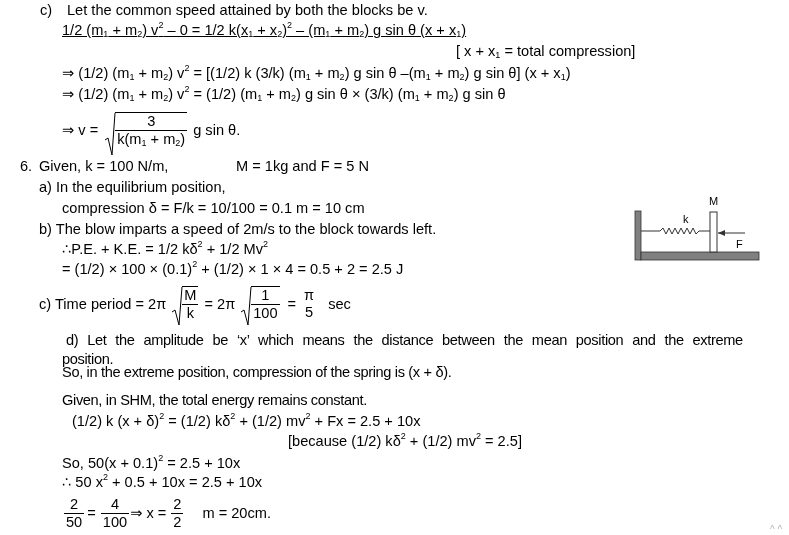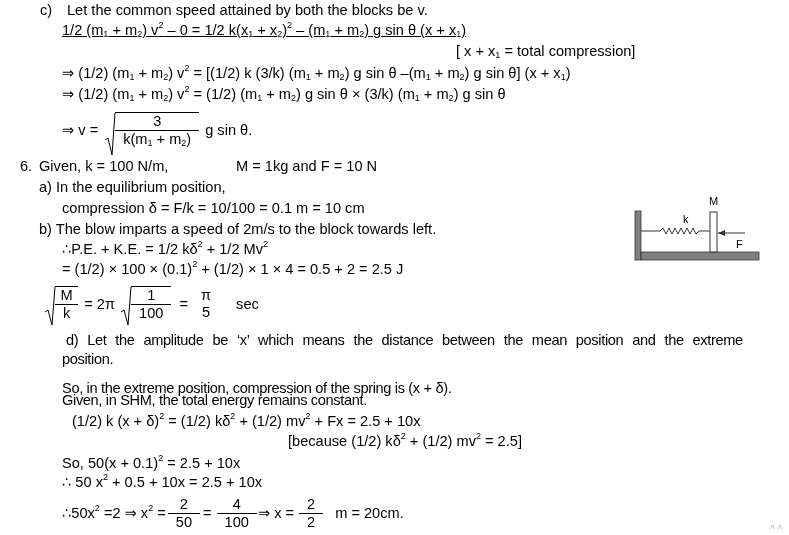--- a/index.html
+++ b/index.html
@@ -3,21 +3,21 @@
 <meta charset="utf-8">
 <style>
   html, body { margin:0; padding:0; background:#ffffff; }
   body { width:789px; height:535px; position:relative; overflow:hidden;
          font-family:"Liberation Sans", sans-serif; color:#000; font-size:14.6px; }
   .ln { position:absolute; white-space:nowrap; line-height:18px; }
   sub { font-size:9px; vertical-align:-2px; line-height:0; }
   sup { font-size:9px; vertical-align:7px; line-height:0; }
   .frac { display:inline-block; vertical-align:middle; text-align:center; position:relative; }
   .frac .num { display:block; padding:0 2px; line-height:17px; }
-  .frac .den { display:block; border-top:1px solid #000; padding:0 8px; line-height:17px; }
+  .frac .den { display:block; border-top:1px solid #000; padding:0 2px; line-height:17px; }
   .sqrt { display:inline-block; vertical-align:middle; position:relative; padding-left:11px; }
   .sqrt svg { position:absolute; left:0; top:0; }
   .sqrt .inner { display:inline-block; border-top:1px solid #000; }
   .diagram { position:absolute; left:632px; top:190px; }
   .scroll-hint { position:absolute; left:770px; top:524px; font-size:10px; color:#b5b5b5; }
 </style>
 </head>
 <body>
 
 <div class="ln" style="left:40px;top:1px;">c)</div>
@@ -34,76 +34,76 @@
     <svg width="12" height="44" viewBox="0 0 12 44">
         <polyline points="1,28 4,26 8,43 11,1" fill="none" stroke="#000" stroke-width="1"></polyline>
       </svg>
     <span class="inner"><span class="frac"><span class="num">3</span><span class="den">k(m<sub>1</sub> + m<sub>2</sub>)</span></span></span>
   </span>
   <span style="margin-left:6px;">g sin θ.</span>
 </div>
 
 <div class="ln" style="left:20px;top:157px;">6.</div>
 <div class="ln" style="left:39px;top:157px;">Given, k = 100 N/m,</div>
-<div class="ln" style="left:236px;top:157px;">M = 1kg and F = 10 N</div>
+<div class="ln" style="left:236px;top:157px;">M = 1kg and F = 5 N</div>
 <div class="ln" style="left:39px;top:178px;">a) In the equilibrium position,</div>
 <div class="ln" style="left:62px;top:199px;">compression δ = F/k = 10/100 = 0.1 m = 10 cm</div>
 <div class="ln" style="left:39px;top:220px;">b) The blow imparts a speed of 2m/s to the block towards left.</div>
 <div class="ln" style="left:62px;top:240px;">∴P.E. + K.E. = 1/2 kδ<sup>2</sup> + 1/2 Mv<sup>2</sup></div>
 <div class="ln" style="left:62px;top:260px;">= (1/2) × 100 × (0.1)<sup>2</sup> + (1/2) × 1 × 4 = 0.5 + 2 = 2.5 J</div>
 
 <div class="ln" style="left:39px;top:283px;height:42px;display:flex;align-items:center;">
+  <span>c) Time period = 2π</span>
   <span class="sqrt" style="margin-left:5px;">
     <svg width="12" height="40" viewBox="0 0 12 40">
         <polyline points="1,26 4,24 8,39 11,1" fill="none" stroke="#000" stroke-width="1"></polyline>
       </svg>
     <span class="inner"><span class="frac"><span class="num">M</span><span class="den">k</span></span></span>
   </span>
   <span style="margin-left:6px;">= 2π</span>
   <span class="sqrt" style="margin-left:5px;">
     <svg width="12" height="40" viewBox="0 0 12 40">
         <polyline points="1,26 4,24 8,39 11,1" fill="none" stroke="#000" stroke-width="1"></polyline>
       </svg>
     <span class="inner"><span class="frac"><span class="num">1</span><span class="den">100</span></span></span>
   </span>
   <span style="margin-left:8px;">=</span>
   <span class="frac" style="margin-left:6px;">
       <span class="num">π</span>
       <span class="den" style="border-top:none;">5</span>
     </span>
-  <span style="margin-left:18px;">sec</span>
+  <span style="margin-left:12px;">sec</span>
 </div>
 
 <div class="ln" style="left:50px;top:331px;letter-spacing:-0.35px;word-spacing:5.2px;margin-left:16px;">d) Let the amplitude be ‘x’ which means the distance between the mean position and the extreme</div>
 <div class="ln" style="left:62px;top:350px;letter-spacing:-0.35px;">position.</div>
-<div class="ln" style="left:62px;top:379px;letter-spacing:-0.35px;">So, in the extreme position, compression of the spring is (x + δ).</div>
+<div class="ln" style="left:62px;top:363px;letter-spacing:-0.35px;">So, in the extreme position, compression of the spring is (x + δ).</div>
 <div class="ln" style="left:62px;top:391px;letter-spacing:-0.35px;">Given, in SHM, the total energy remains constant.</div>
 
 <div class="ln" style="left:72px;top:412px;">(1/2) k (x + δ)<sup>2</sup> = (1/2) kδ<sup>2</sup> + (1/2) mv<sup>2</sup> + Fx = 2.5 + 10x</div>
 <div class="ln" style="left:288px;top:432px;">[because (1/2) kδ<sup>2</sup> + (1/2) mv<sup>2</sup> = 2.5]</div>
 <div class="ln" style="left:62px;top:454px;text-align:center;">So, 50(x + 0.1)<sup>2</sup> = 2.5 + 10x</div>
 <div class="ln" style="left:62px;top:473px;">∴ 50 x<sup>2</sup> + 0.5 + 10x = 2.5 + 10x</div>
 
 <div class="ln" style="left:62px;top:494px;height:38px;display:flex;align-items:center;">
-  <span>∴50x<sup>2</sup> =2 ⇒ x<sup>2</sup> =</span>
   <span class="frac" style="margin-left:2px;">
       <span class="num">2</span>
       <span class="den">50</span>
     </span>
   <span style="margin-left:3px;">=</span>
   <span class="frac" style="margin-left:5px;">
       <span class="num">4</span>
       <span class="den">100</span>
     </span>
   <span style="margin-left:1px;">⇒ x =</span>
   <span class="frac" style="margin-left:5px;">
       <span class="num">2</span>
       <span class="den">2</span>
     </span>
-  <span style="margin-left:12px;">m = 20cm.</span>
+  <span style="margin-left:19px;">m = 20cm.</span>
 </div>
 
 <div class="diagram">
   <svg width="130" height="72" viewBox="0 0 130 72">
     <rect x="3" y="21" width="6" height="49" fill="#808080" stroke="#333" stroke-width="0.8"></rect>
     <rect x="9" y="62" width="118" height="8" fill="#808080" stroke="#333" stroke-width="0.8"></rect>
     <polyline points="9,41 28,41 31,38 34,44 37,38 40,44 43,38 46,44 49,38 52,44 55,38 58,44 61,38 64,44 67,41 78,41" fill="none" stroke="#333" stroke-width="1"></polyline>
     <rect x="78" y="22" width="7" height="40" fill="#ffffff" stroke="#333" stroke-width="1"></rect>
     <line x1="86" y1="43" x2="113" y2="43" stroke="#333" stroke-width="1"></line>
     <polygon points="86,43 93,40 93,46" fill="#333"></polygon>

